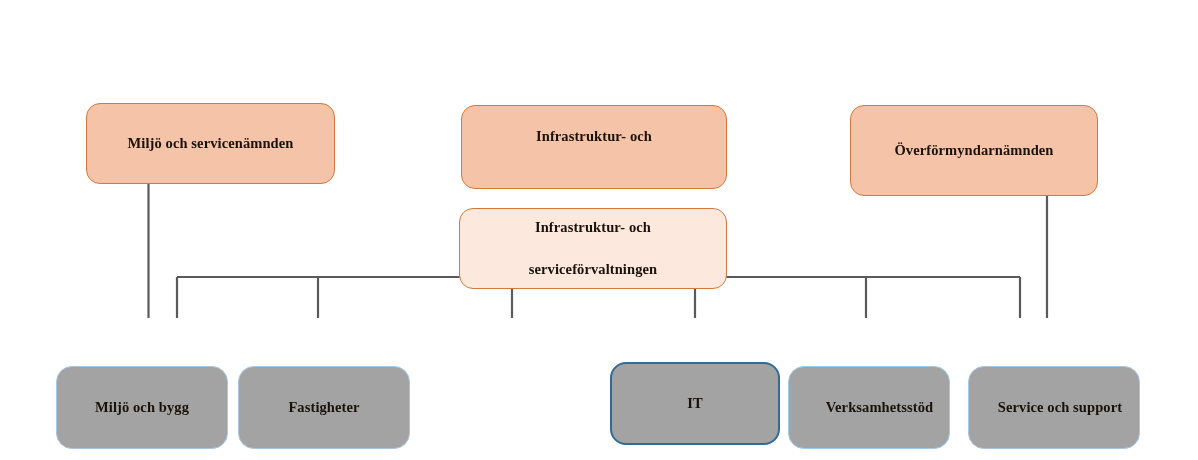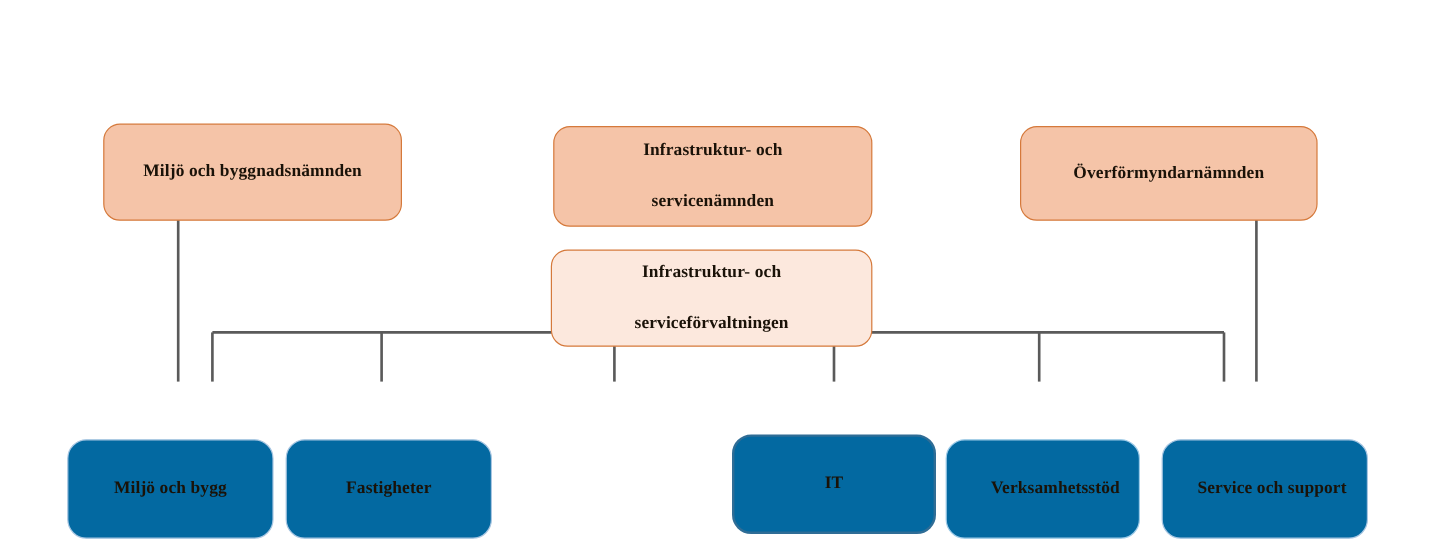--- a/index.html
+++ b/index.html
@@ -41,36 +41,36 @@
     background:#f5c4a8;
     border:1.6px solid #d5793b;
     font-size:14.5px;
   }
   .forvaltning{
     background:#fce8dd;
     border:1.6px solid #d5793b;
     font-size:14.5px;
   }
   .unit{
-    background:#0369a1;
+    background:#a3a3a3;
     border:1.4px solid #a8c6e2;
     font-size:14.5px;
     border-radius:16px;
   }
   .unit.strong{
     border:2px solid #2f6d96;
   }
   .unit.pale{
     border:1.4px solid #9ecbe8;
     padding-left:21px;
   }
   
   #n-miljonamnd   { left:86px;  top:55px;  width:249px; height:81px; }
   #n-infranamnd   { left:461px; top:57px;  width:266px; height:84px; }
-  #n-overform     { left:850px; top:57px;  width:248px; height:79px; }
+  #n-overform     { left:850px; top:57px;  width:248px; height:91px; }
   #n-infraforv    { left:459px; top:160px; width:268px; height:81px; }
   #u-miljobygg    { left:56px;  top:318px; width:172px; height:83px; }
   #u-fastigheter  { left:238px; top:318px; width:172px; height:83px; }
   #u-infrastruktur{ left:420px; top:318px; width:172px; height:83px; }
   #u-it           { left:610px; top:314px; width:170px; height:83px; }
   #u-verksamhet   { left:788px; top:318px; width:162px; height:83px; }
   #u-service      { left:968px; top:318px; width:172px; height:83px;padding-left:12px; }
 </style>
 </head>
 <body>
@@ -93,27 +93,26 @@
       <path d="M512,277 L512,318"></path>
       <path d="M695,277 L695,318"></path>
       <path d="M866,277 L866,318"></path>
       <path d="M1020,277 L1020,318"></path>
 
       <path d="M1047,136 L1047,318"></path>
     </g>
   </svg>
 
   <div class="node nomnd" id="n-miljonamnd">
-    <span>Miljö och byggnadsnämnden</span>
+    <span>Miljö och servicenämnden</span>
   </div>
 
   <div class="node nomnd" id="n-infranamnd">
     <span>
       <span>Infrastruktur- och</span><br>
-      <span>servicenämnden</span>
     </span>
   </div>
 
   <div class="node nomnd" id="n-overform">
     <span>Överförmyndarnämnden</span>
   </div>
 
   <div class="node forvaltning" id="n-infraforv">
     <span>
       <span>Infrastruktur- och</span><br>

